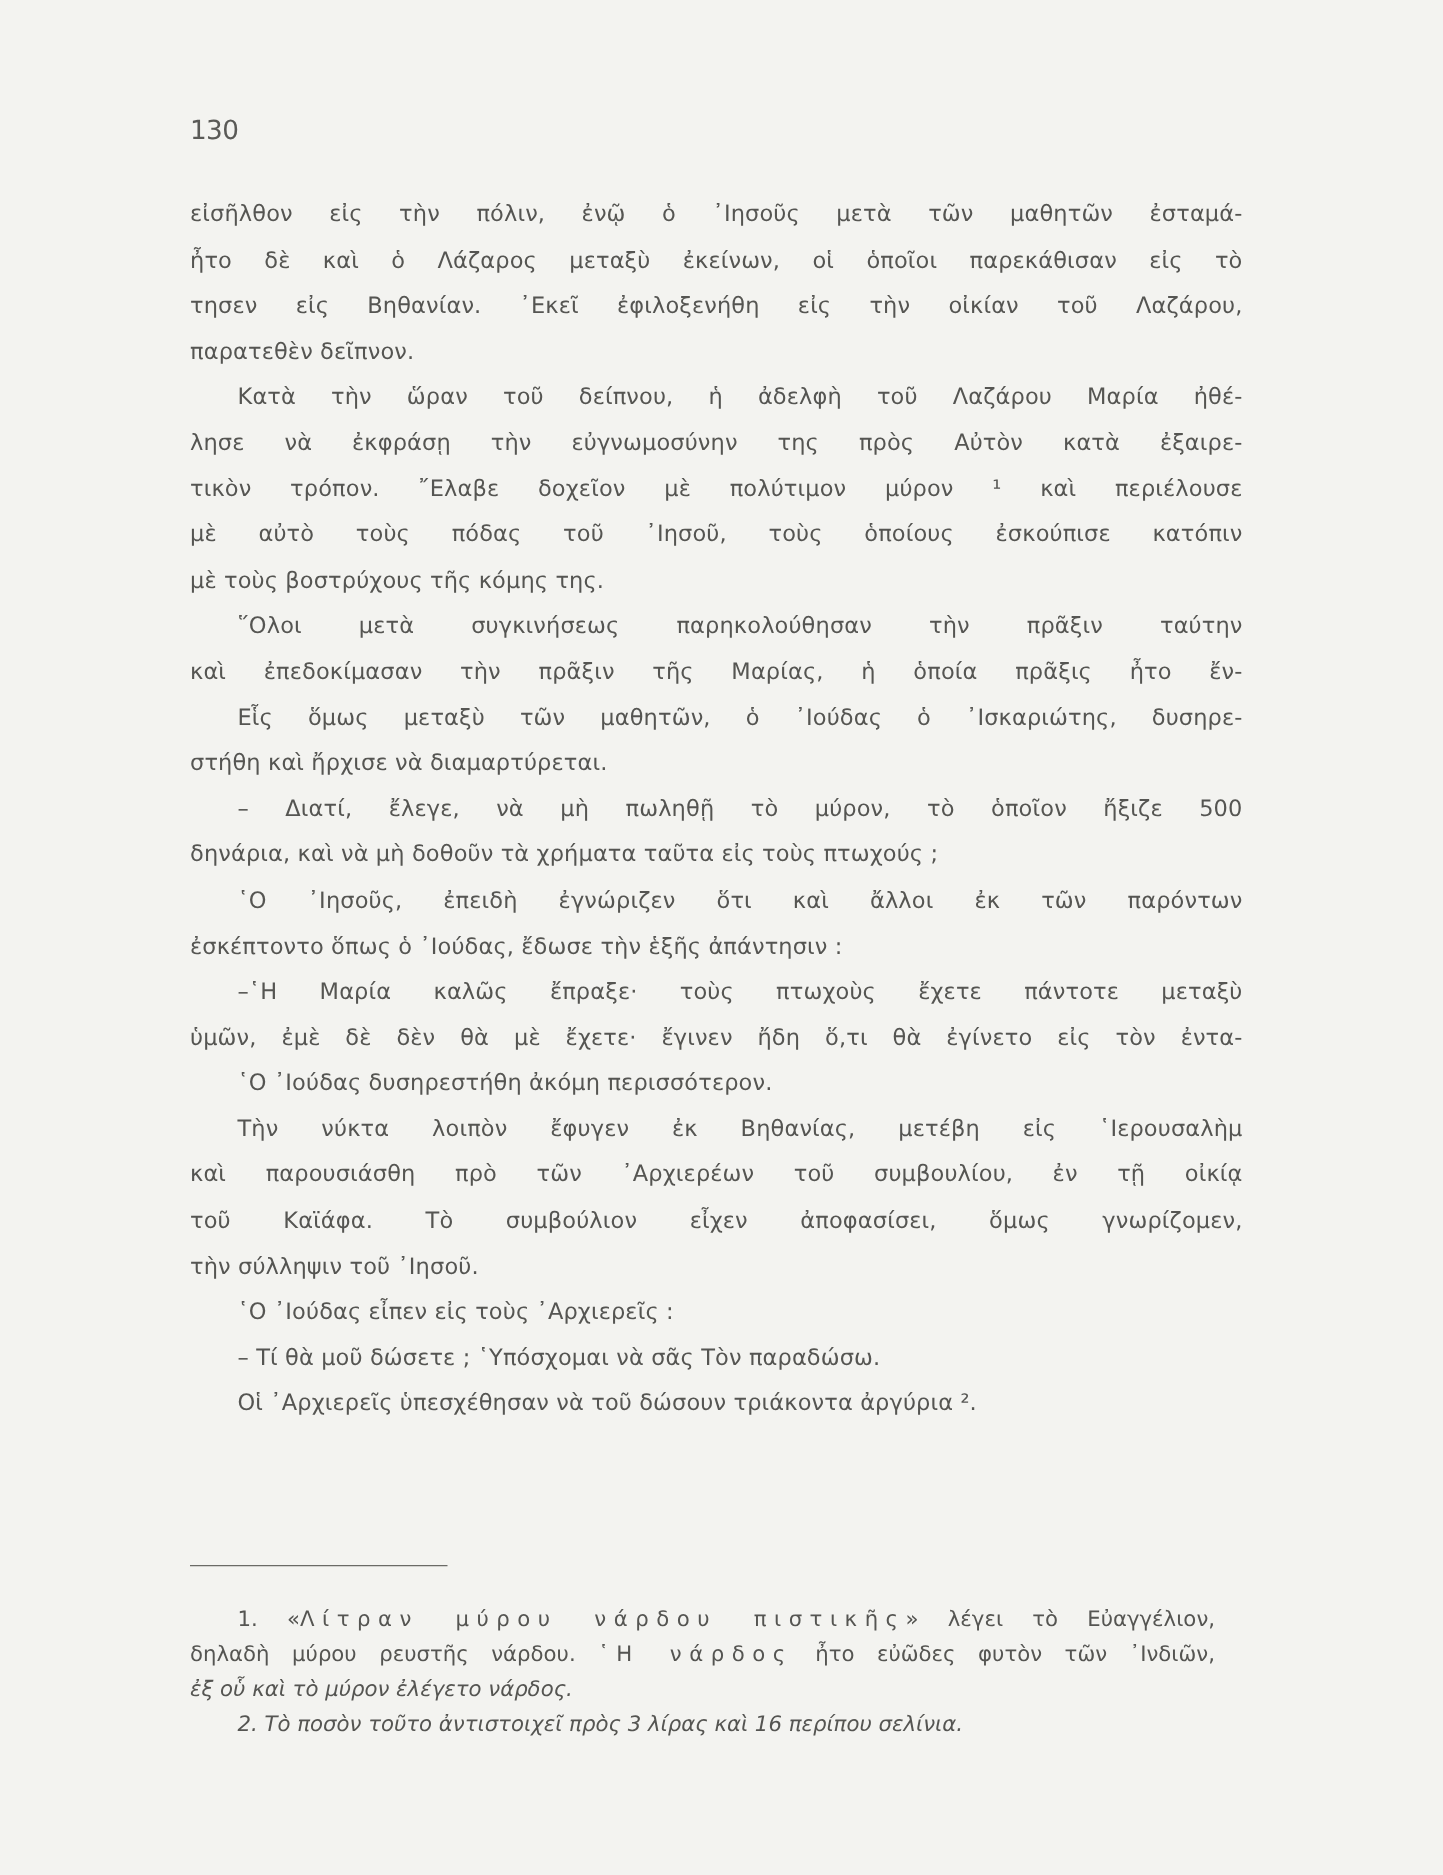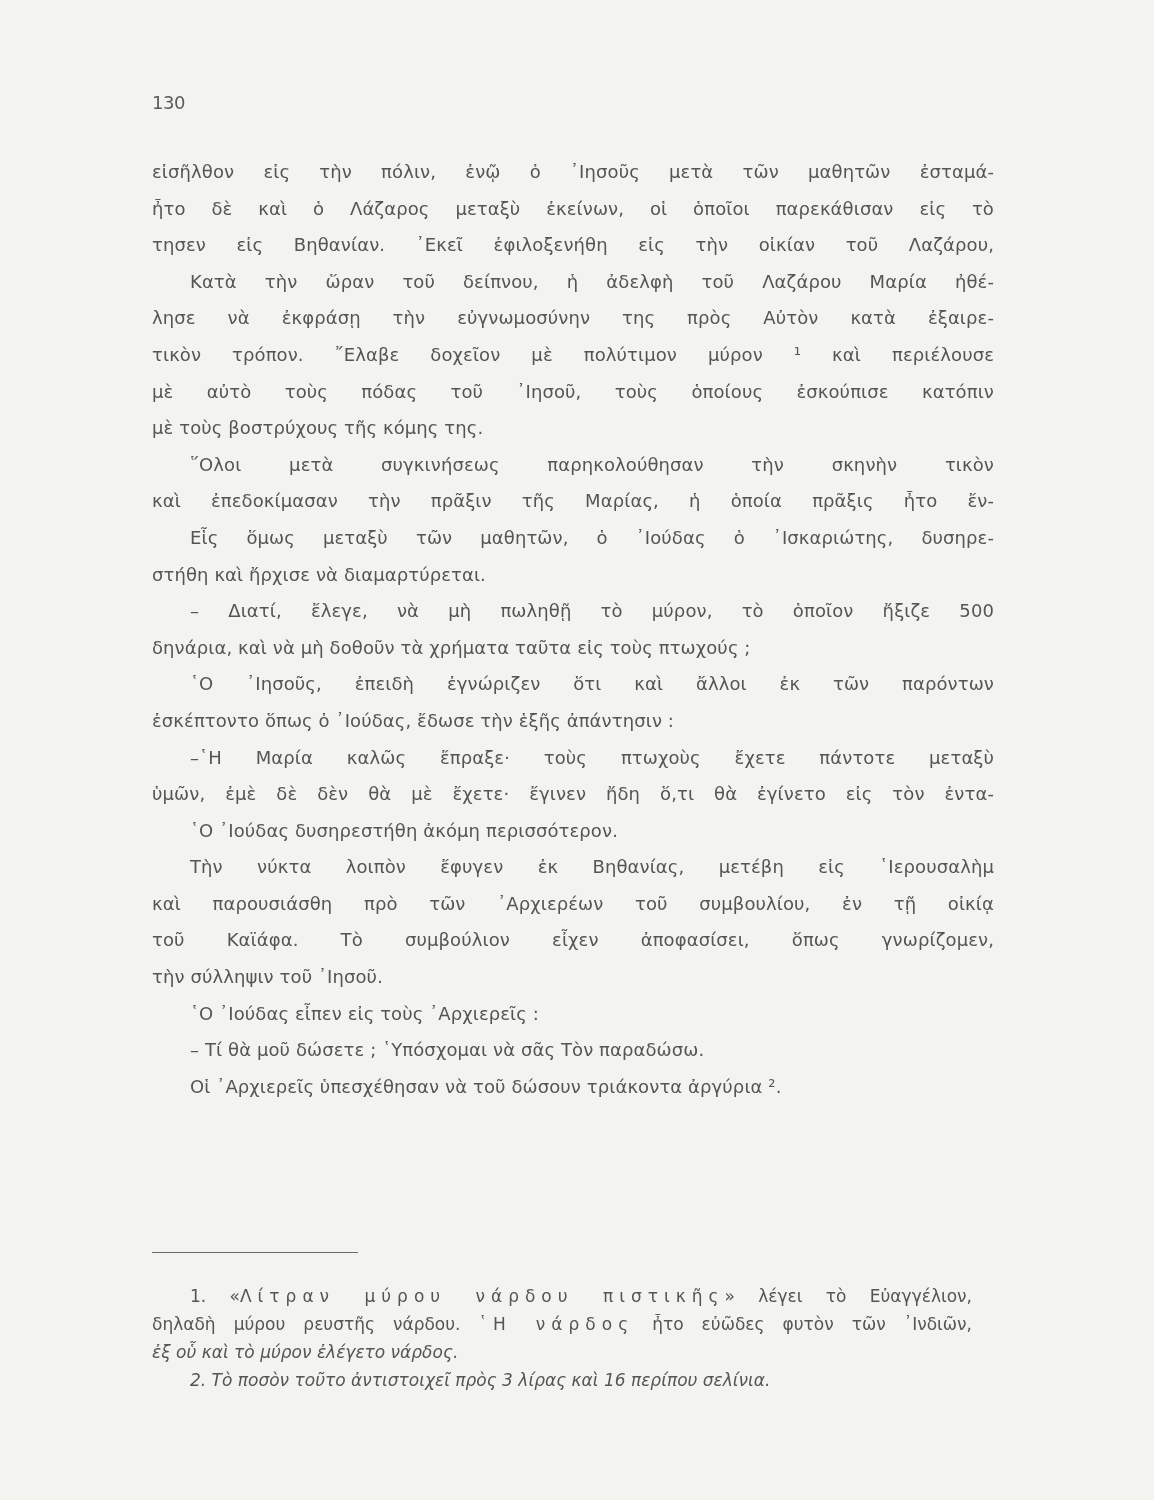--- a/index.html
+++ b/index.html
@@ -12,21 +12,21 @@
       background: #f3f3f0;
       position: relative;
       overflow: hidden;
       font-family: "DejaVu Sans", sans-serif;
       color: #555552;
     }
     .page-number {
       position: absolute;
       left: 152px;
       top: 92px;
-      font-size: 18px;
+      font-size: 21px;
       font-family: "DejaVu Sans", sans-serif;
       color: #5a5a57;
       letter-spacing: -0.5px;
     }
     .body-text {
       position: absolute;
       left: 152px;
       top: 154px;
       width: 842px;
     }
@@ -81,39 +81,40 @@
   </style>
 </head>
 <body>
 
 <div class="page-number">130</div>
 
 <div class="body-text">
   <div class="line">εἰσῆλθον εἰς τὴν πόλιν, ἐνῷ ὁ ᾿Ιησοῦς μετὰ τῶν μαθητῶν ἐσταμά-</div>
   <div class="line">ἦτο δὲ καὶ ὁ Λάζαρος μεταξὺ ἐκείνων, οἱ ὁποῖοι παρεκάθισαν εἰς τὸ</div>
   <div class="line">τησεν εἰς Βηθανίαν. ᾿Εκεῖ ἐφιλοξενήθη εἰς τὴν οἰκίαν τοῦ Λαζάρου,</div>
+  <div class="line last">παρατεθὲν δεῖπνον.</div>
   <div class="line indent">Κατὰ τὴν ὥραν τοῦ δείπνου, ἡ ἀδελφὴ τοῦ Λαζάρου Μαρία ἠθέ-</div>
   <div class="line">λησε νὰ ἐκφράσῃ τὴν εὐγνωμοσύνην της πρὸς Αὐτὸν κατὰ ἐξαιρε-</div>
   <div class="line">τικὸν τρόπον. ῎Ελαβε δοχεῖον μὲ πολύτιμον μύρον ¹ καὶ περιέλουσε</div>
   <div class="line">μὲ αὐτὸ τοὺς πόδας τοῦ ᾿Ιησοῦ, τοὺς ὁποίους ἐσκούπισε  κατόπιν</div>
   <div class="line last">μὲ τοὺς βοστρύχους τῆς κόμης της.</div>
-  <div class="line indent">῞Ολοι μετὰ συγκινήσεως παρηκολούθησαν τὴν σκηνὴν τικὸν</div>
+  <div class="line indent">῞Ολοι μετὰ συγκινήσεως παρηκολούθησαν τὴν πρᾶξιν ταύτην</div>
   <div class="line">καὶ ἐπεδοκίμασαν τὴν πρᾶξιν τῆς Μαρίας, ἡ ὁποία πρᾶξις ἦτο ἔν-</div>
   <div class="line indent">Εἷς ὅμως μεταξὺ τῶν μαθητῶν, ὁ ᾿Ιούδας ὁ ᾿Ισκαριώτης, δυσηρε-</div>
   <div class="line last">στήθη καὶ ἤρχισε νὰ διαμαρτύρεται.</div>
   <div class="line indent">– Διατί, ἔλεγε, νὰ μὴ πωληθῇ τὸ μύρον, τὸ ὁποῖον ἤξιζε 500</div>
   <div class="line last">δηνάρια, καὶ νὰ μὴ δοθοῦν τὰ χρήματα ταῦτα εἰς τοὺς πτωχούς ;</div>
   <div class="line indent">῾Ο ᾿Ιησοῦς, ἐπειδὴ ἐγνώριζεν ὅτι καὶ ἄλλοι ἐκ τῶν παρόντων</div>
   <div class="line last">ἐσκέπτοντο ὅπως ὁ ᾿Ιούδας, ἔδωσε τὴν ἑξῆς ἀπάντησιν :</div>
   <div class="line indent">–῾Η Μαρία καλῶς ἔπραξε· τοὺς πτωχοὺς ἔχετε πάντοτε μεταξὺ</div>
   <div class="line">ὑμῶν, ἐμὲ δὲ δὲν θὰ μὲ ἔχετε· ἔγινεν ἤδη ὅ,τι θὰ ἐγίνετο εἰς τὸν ἐντα-</div>
   <div class="line indent last">῾Ο ᾿Ιούδας δυσηρεστήθη ἀκόμη περισσότερον.</div>
   <div class="line indent">Τὴν νύκτα λοιπὸν ἔφυγεν ἐκ Βηθανίας, μετέβη εἰς ῾Ιερουσαλὴμ</div>
   <div class="line">καὶ παρουσιάσθη πρὸ τῶν ᾿Αρχιερέων τοῦ συμβουλίου, ἐν τῇ οἰκίᾳ</div>
-  <div class="line">τοῦ Καϊάφα. Τὸ συμβούλιον εἶχεν ἀποφασίσει, ὅπως  γνωρίζομεν,</div>
+  <div class="line">τοῦ Καϊάφα. Τὸ συμβούλιον εἶχεν ἀποφασίσει, ὅμως  γνωρίζομεν,</div>
   <div class="line last">τὴν σύλληψιν τοῦ ᾿Ιησοῦ.</div>
   <div class="line indent last">῾Ο ᾿Ιούδας εἶπεν εἰς τοὺς ᾿Αρχιερεῖς :</div>
   <div class="line indent last">– Τί θὰ μοῦ δώσετε ; ῾Υπόσχομαι νὰ σᾶς Τὸν παραδώσω.</div>
   <div class="line indent last">Οἱ ᾿Αρχιερεῖς ὑπεσχέθησαν νὰ τοῦ δώσουν τριάκοντα ἀργύρια ².</div>
 </div>
 
 <div class="footnote-rule"></div>
 
 <div class="footnotes">
   <div class="fn-line indent"><span>1.</span> <span>«</span><span class="spaced">Λίτραν μύρου νάρδου πιστικῆς</span><span>»</span><span> λέγει  τὸ Εὐαγγέλιον,</span></div>

